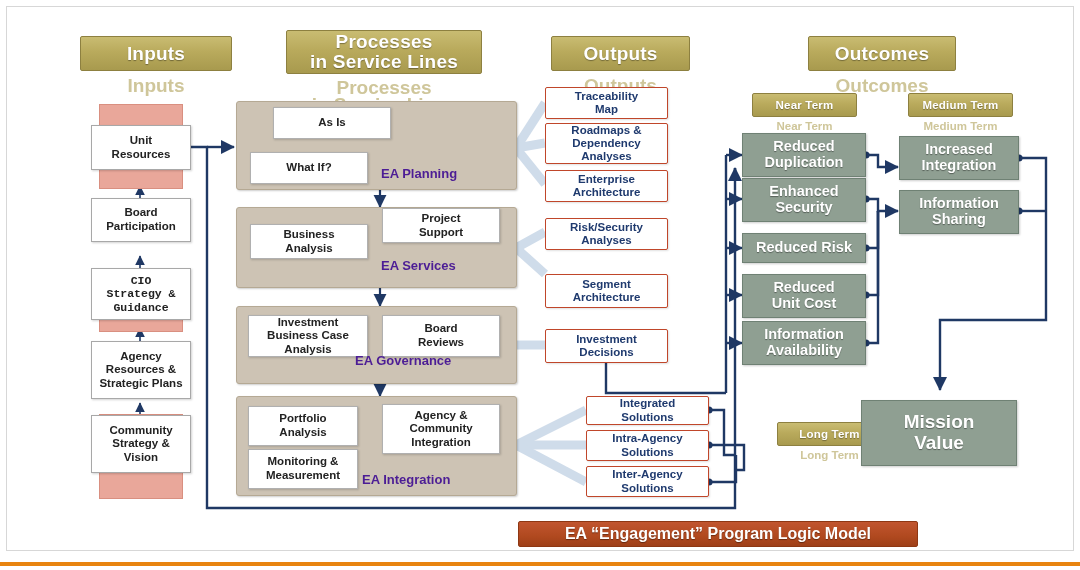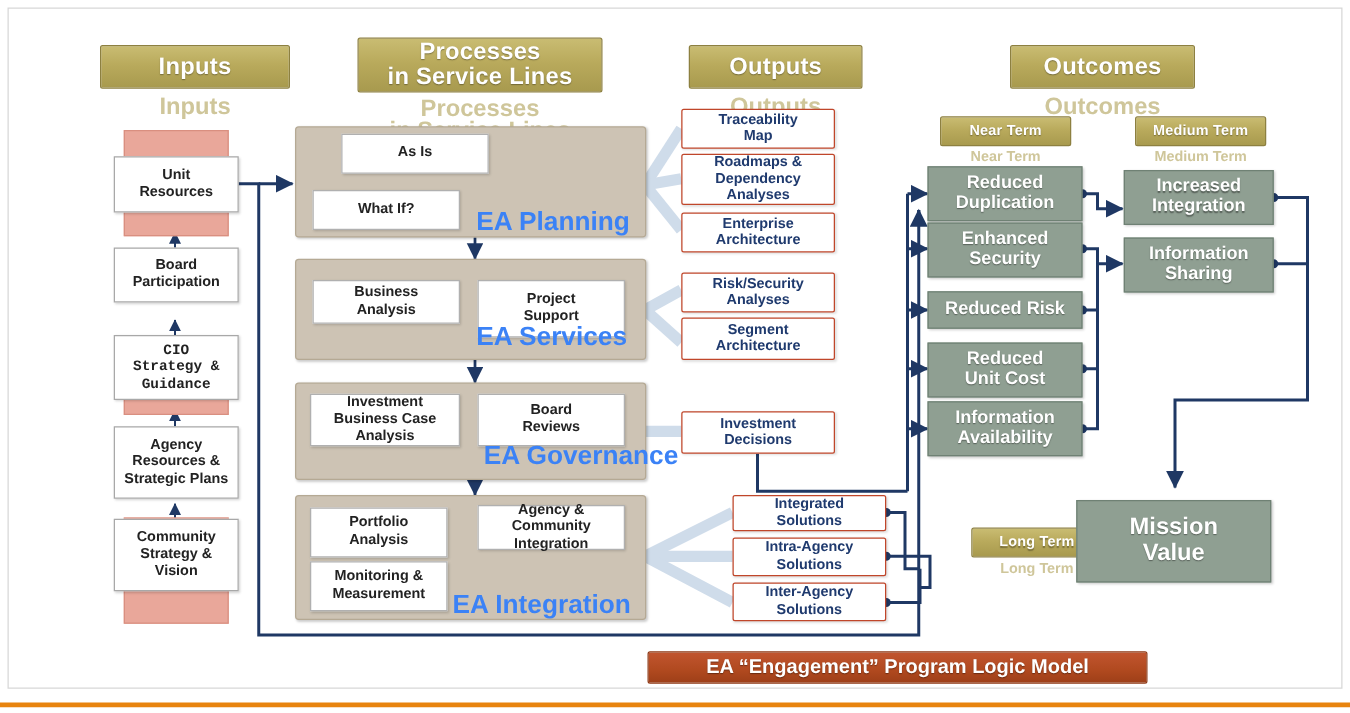--- a/index.html
+++ b/index.html
@@ -98,23 +98,23 @@
 
   
   .proc-group {
     background: #cdc3b4;
     border: 1px solid #b5a994;
     border-radius: 3px;
     box-shadow: 1px 1px 2px rgba(0,0,0,.2);
   }
   .proc-title {
     position: absolute;
-    font-size: 21px;
-    font-weight: bold;
-    color: #3b82f6;
+    font-size: 13px;
+    font-weight: bold;
+    color: #4c1d95;
     white-space: nowrap;
   }
   .proc-box {
     background: #ffffff;
     border: 1px solid #b0b0b0;
     display: flex;
     align-items: center;
     justify-content: center;
     text-align: center;
     font-size: 11.5px;
@@ -358,48 +358,48 @@
   <div class="abs proc-box" style="left:250px; top:152px; width:118px; height:32px;">
     <span style="white-space:pre-line;">What If?</span>
   </div>
   <div class="proc-title" style="left:381px; top:166px;">EA Planning</div>
 
   <div class="abs proc-group" style="left:236px; top:207px; width:281px; height:81px;"></div>
   <div class="abs proc-box" style="left:250px; top:224px; width:118px; height:35px;">
     <span style="white-space:pre-line;">Business
 Analysis</span>
   </div>
-  <div class="abs proc-box" style="left:382px; top:224px; width:118px; height:46px;">
+  <div class="abs proc-box" style="left:382px; top:208px; width:118px; height:35px;">
     <span style="white-space:pre-line;">Project
 Support</span>
   </div>
   <div class="proc-title" style="left:381px; top:258px;">EA Services</div>
 
   <div class="abs proc-group" style="left:236px; top:306px; width:281px; height:78px;"></div>
   <div class="abs proc-box" style="left:248px; top:315px; width:120px; height:42px;">
     <span style="white-space:pre-line;">Investment
 Business Case
 Analysis</span>
   </div>
   <div class="abs proc-box" style="left:382px; top:315px; width:118px; height:42px;">
     <span style="white-space:pre-line;">Board
 Reviews</span>
   </div>
-  <div class="proc-title" style="left:355px; top:353px;margin-left:32px;">EA Governance</div>
+  <div class="proc-title" style="left:355px; top:353px;">EA Governance</div>
 
   <div class="abs proc-group" style="left:236px; top:396px; width:281px; height:100px;"></div>
   <div class="abs proc-box" style="left:248px; top:406px; width:110px; height:40px;">
     <span style="white-space:pre-line;">Portfolio
 Analysis</span>
   </div>
   <div class="abs proc-box" style="left:248px; top:449px; width:110px; height:40px;">
     <span style="white-space:pre-line;">Monitoring &amp;
 Measurement</span>
   </div>
-  <div class="abs proc-box" style="left:382px; top:404px; width:118px; height:36px;">
+  <div class="abs proc-box" style="left:382px; top:404px; width:118px; height:50px;">
     <span style="white-space:pre-line;">Agency &amp;
 Community
 Integration</span>
   </div>
   <div class="proc-title" style="left:362px; top:472px;">EA Integration</div>
 
   <div class="abs output-box" style="left:545px; top:87px; width:123px; height:32px;">
     <span style="white-space:pre-line;">Traceability
 Map</span>
   </div>
@@ -409,21 +409,21 @@
 Analyses</span>
   </div>
   <div class="abs output-box" style="left:545px; top:170px; width:123px; height:32px;">
     <span style="white-space:pre-line;">Enterprise
 Architecture</span>
   </div>
   <div class="abs output-box" style="left:545px; top:218px; width:123px; height:32px;">
     <span style="white-space:pre-line;">Risk/Security
 Analyses</span>
   </div>
-  <div class="abs output-box" style="left:545px; top:254px; width:123px; height:34px;">
+  <div class="abs output-box" style="left:545px; top:274px; width:123px; height:34px;">
     <span style="white-space:pre-line;">Segment
 Architecture</span>
   </div>
   <div class="abs output-box" style="left:545px; top:329px; width:123px; height:34px;">
     <span style="white-space:pre-line;">Investment
 Decisions</span>
   </div>
   <div class="abs output-box" style="left:586px; top:396px; width:123px; height:29px;">
     <span style="white-space:pre-line;">Integrated
 Solutions</span>

